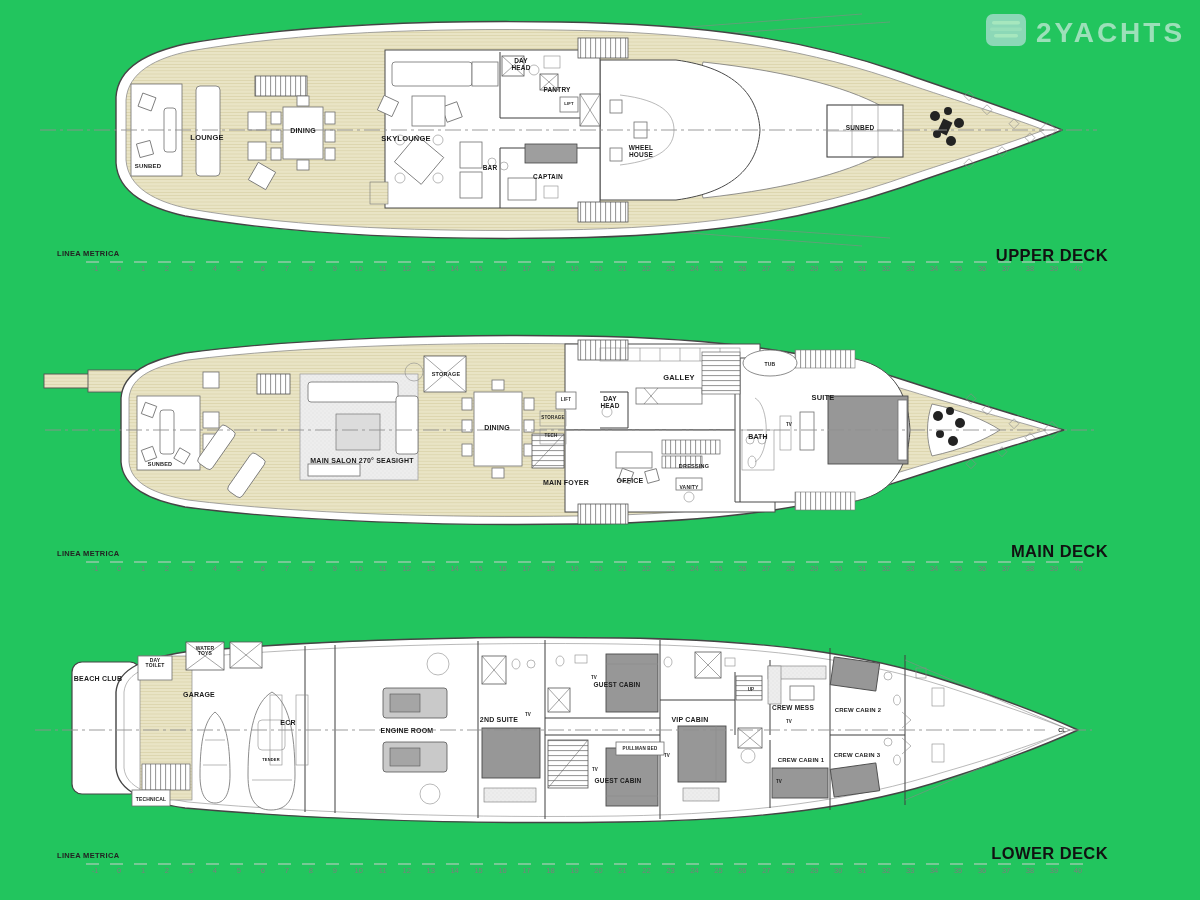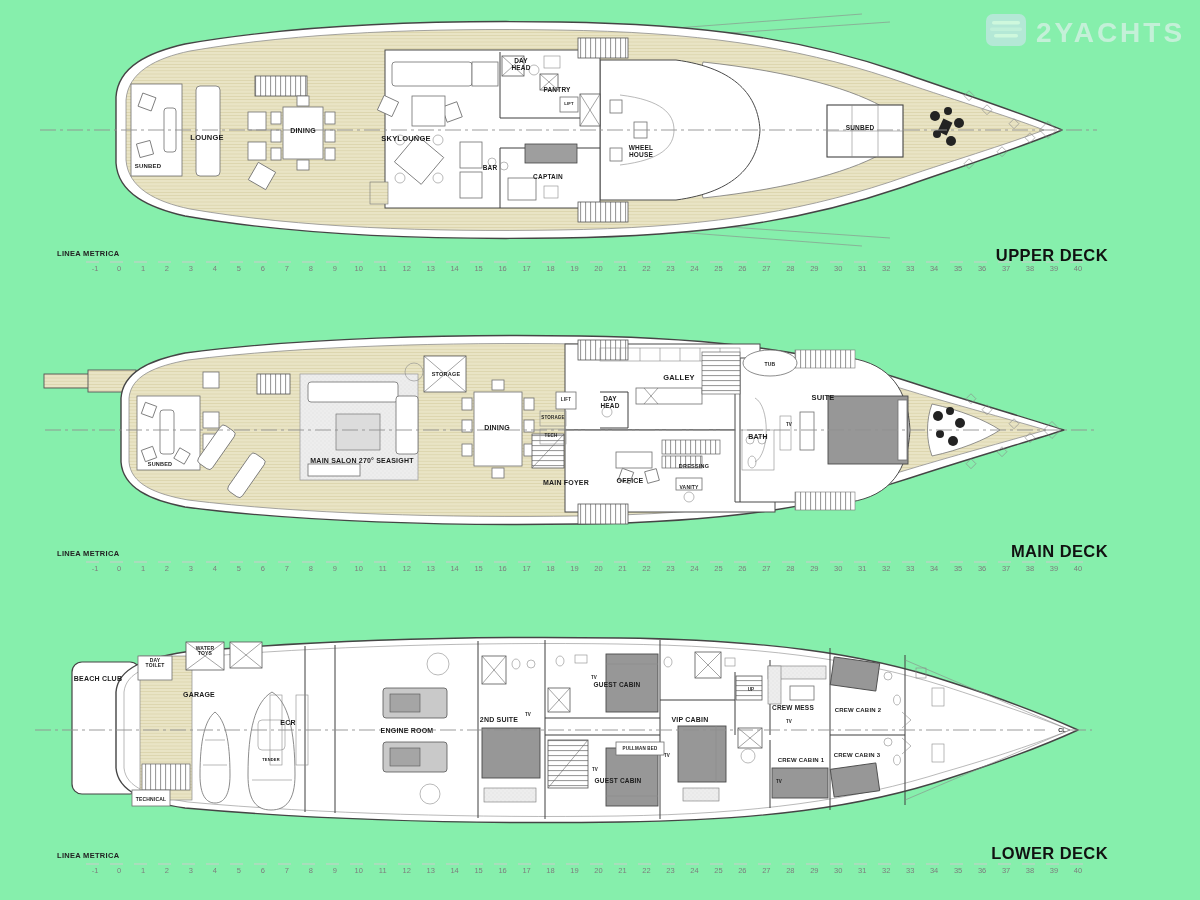--- a/index.html
+++ b/index.html
@@ -1,16 +1,16 @@
 <!DOCTYPE html>
 <html><head>
 <meta charset="utf-8">
 <style>
   html,body{margin:0;padding:0;background:#ffffff;}
-  .page{position:relative;width:1200px;height:900px;background:#86efac;overflow:hidden;}
+  .page{position:relative;width:1200px;height:900px;background:#22c55e;overflow:hidden;}
   svg{display:block;}
   .room-label{font-family:"Liberation Sans",sans-serif;font-weight:bold;fill:#1b1b1b;text-anchor:middle;letter-spacing:.2px;}
   .ruler-num{font-family:"Liberation Sans",sans-serif;font-size:7.5px;fill:#7d7d7d;text-anchor:middle;}
   .deck-title{font-family:"Liberation Sans",sans-serif;font-weight:bold;font-size:16.5px;fill:#111;text-anchor:end;letter-spacing:.4px;}
   .linea{font-family:"Liberation Sans",sans-serif;font-weight:bold;font-size:7.5px;fill:#222;letter-spacing:.3px;}
   .watermark-text{font-family:"Liberation Sans",sans-serif;font-weight:bold;font-size:28px;fill:#eef2f6;letter-spacing:3px;}
   .hull{fill:#ffffff;stroke:#454545;stroke-width:1.4;stroke-linejoin:round;}
   .deck-teak{fill:url(#teak);stroke:#8e8e8e;stroke-width:.8;}
   .room-white{fill:#ffffff;stroke:#4a4a4a;stroke-width:1;}
   .furn{fill:#ffffff;stroke:#6f6f6f;stroke-width:.8;}

